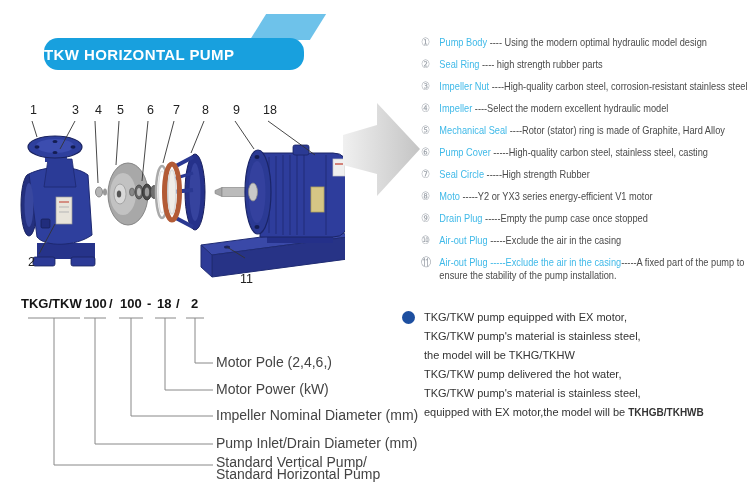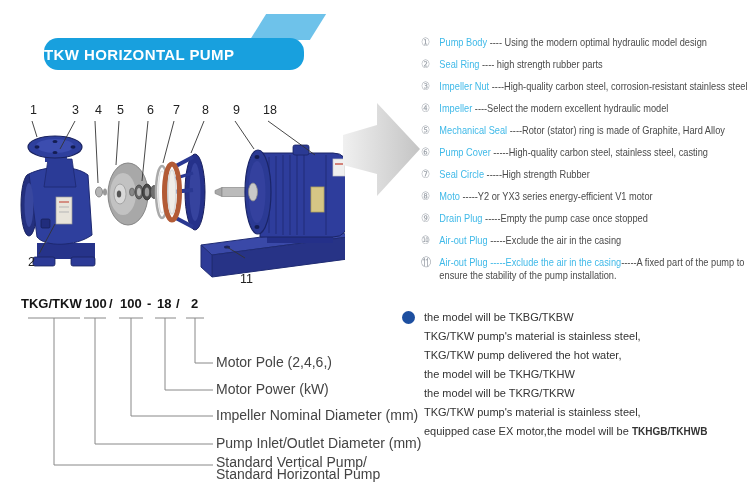--- a/index.html
+++ b/index.html
@@ -227,26 +227,25 @@
     <path d="M64,6 H86 M75,6 V132 M75,132 H193"></path>
     <path d="M99,6 H123 M111,6 V104 M111,104 H193"></path>
     <path d="M135,6 H156 M145,6 V78 M145,78 H193"></path>
     <path d="M166,6 H184 M175,6 V51 M175,51 H193"></path>
   </g>
 </svg>
 
 <span class="model-label" style="top:357px">Motor Pole (2,4,6,)</span>
 <span class="model-label" style="top:384px">Motor Power  (kW)</span>
 <span class="model-label" style="top:410px">Impeller Nominal Diameter (mm)</span>
-<span class="model-label" style="top:438px">Pump Inlet/Outlet Diameter (mm)</span>
+<span class="model-label" style="top:438px">Pump Inlet/Drain Diameter (mm)</span>
 <span class="model-label" style="top:457px">Standard Vertical Pump/</span>
 <span class="model-label" style="top:469px">Standard Horizontal Pump</span>
 
 <div class="note-bullet"></div>
 <div class="notes">
-  <div class="nline">the model will be TKBG/TKBW</div>
+  <div class="nline">TKG/TKW pump equipped with EX motor,</div>
   <div class="nline">TKG/TKW pump's material is stainless steel,</div>
+  <div class="nline">the model will be TKHG/TKHW</div>
   <div class="nline">TKG/TKW pump delivered the hot water,</div>
-  <div class="nline">the model will be TKHG/TKHW</div>
-  <div class="nline">the model will be TKRG/TKRW</div>
   <div class="nline">TKG/TKW pump's material is stainless steel,</div>
-  <div class="nline"><span>equipped case EX motor,the model will be </span><span class="bold">TKHGB/TKHWB</span></div>
+  <div class="nline"><span>equipped with EX motor,the model will be </span><span class="bold">TKHGB/TKHWB</span></div>
 </div>
 
 </body></html>

